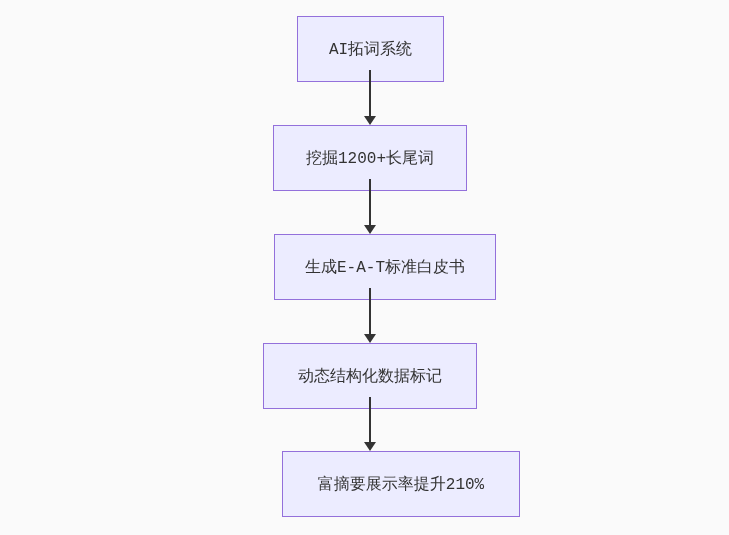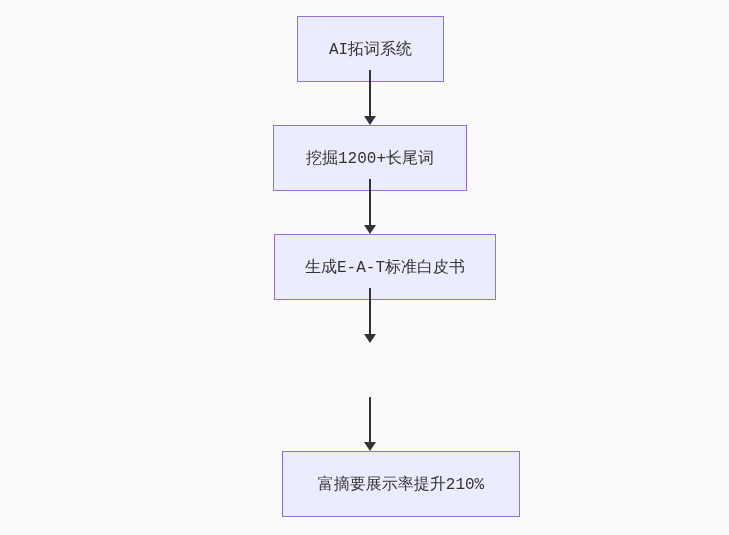--- a/index.html
+++ b/index.html
@@ -73,20 +73,23 @@
 
   <div class="flow-node" style="left:274px; top:234px; width:222px;">
     <span>生成E-A-T标准白皮书</span>
   </div>
 
   <div class="arrow" style="left:363px; top:288px; height:55px;">
     <div class="arrow-line"></div>
     <div class="arrow-head"></div>
   </div>
 
+  <div class="flow-node" style="left:263px; top:343px; width:214px;">
+    <span>动态结构化数据标记</span>
+  </div>
 
   <div class="arrow" style="left:363px; top:397px; height:54px;">
     <div class="arrow-line"></div>
     <div class="arrow-head"></div>
   </div>
 
   <div class="flow-node" style="left:251px; top:451px; width:238px;margin-left:31px;">
     <span>富摘要展示率提升210%</span>
   </div>
 

